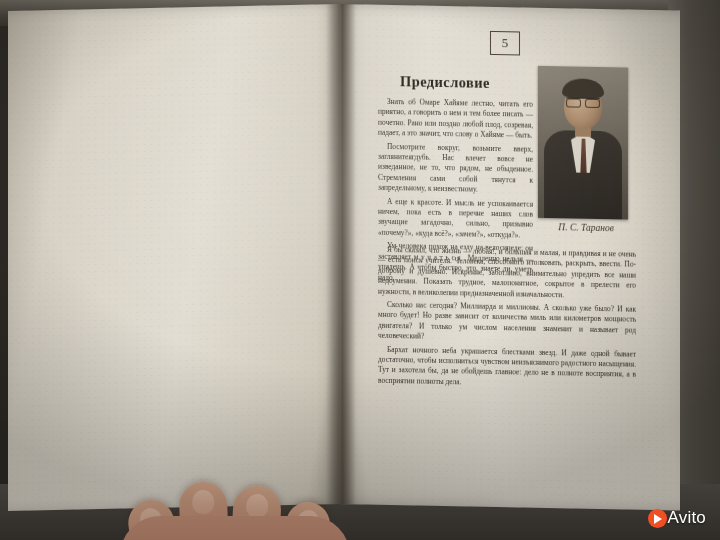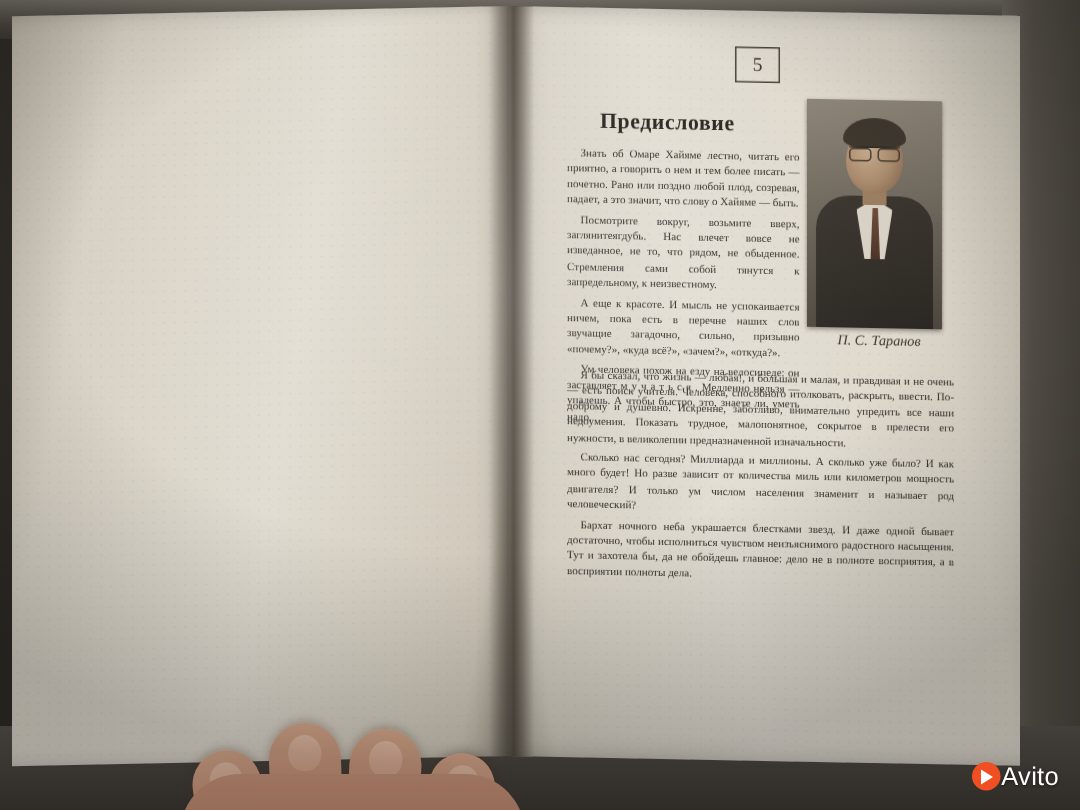--- a/index.html
+++ b/index.html
@@ -280,21 +280,21 @@
     background: linear-gradient(180deg, #c9947a 0%, #b07a61 100%);
     border-radius: 40px 40px 0 0;
   }
 
   
   .watermark {
     position: absolute;
     right: 14px;
     bottom: 12px;
     display: flex;
-    align-items: flex-start;
+    align-items: flex-end;
     gap: 1px;
     z-index: 70;
   }
   .wm-icon {
     width: 19px;
     height: 19px;
     border-radius: 50%;
     background: #f04e23;
     position: relative;
   }

